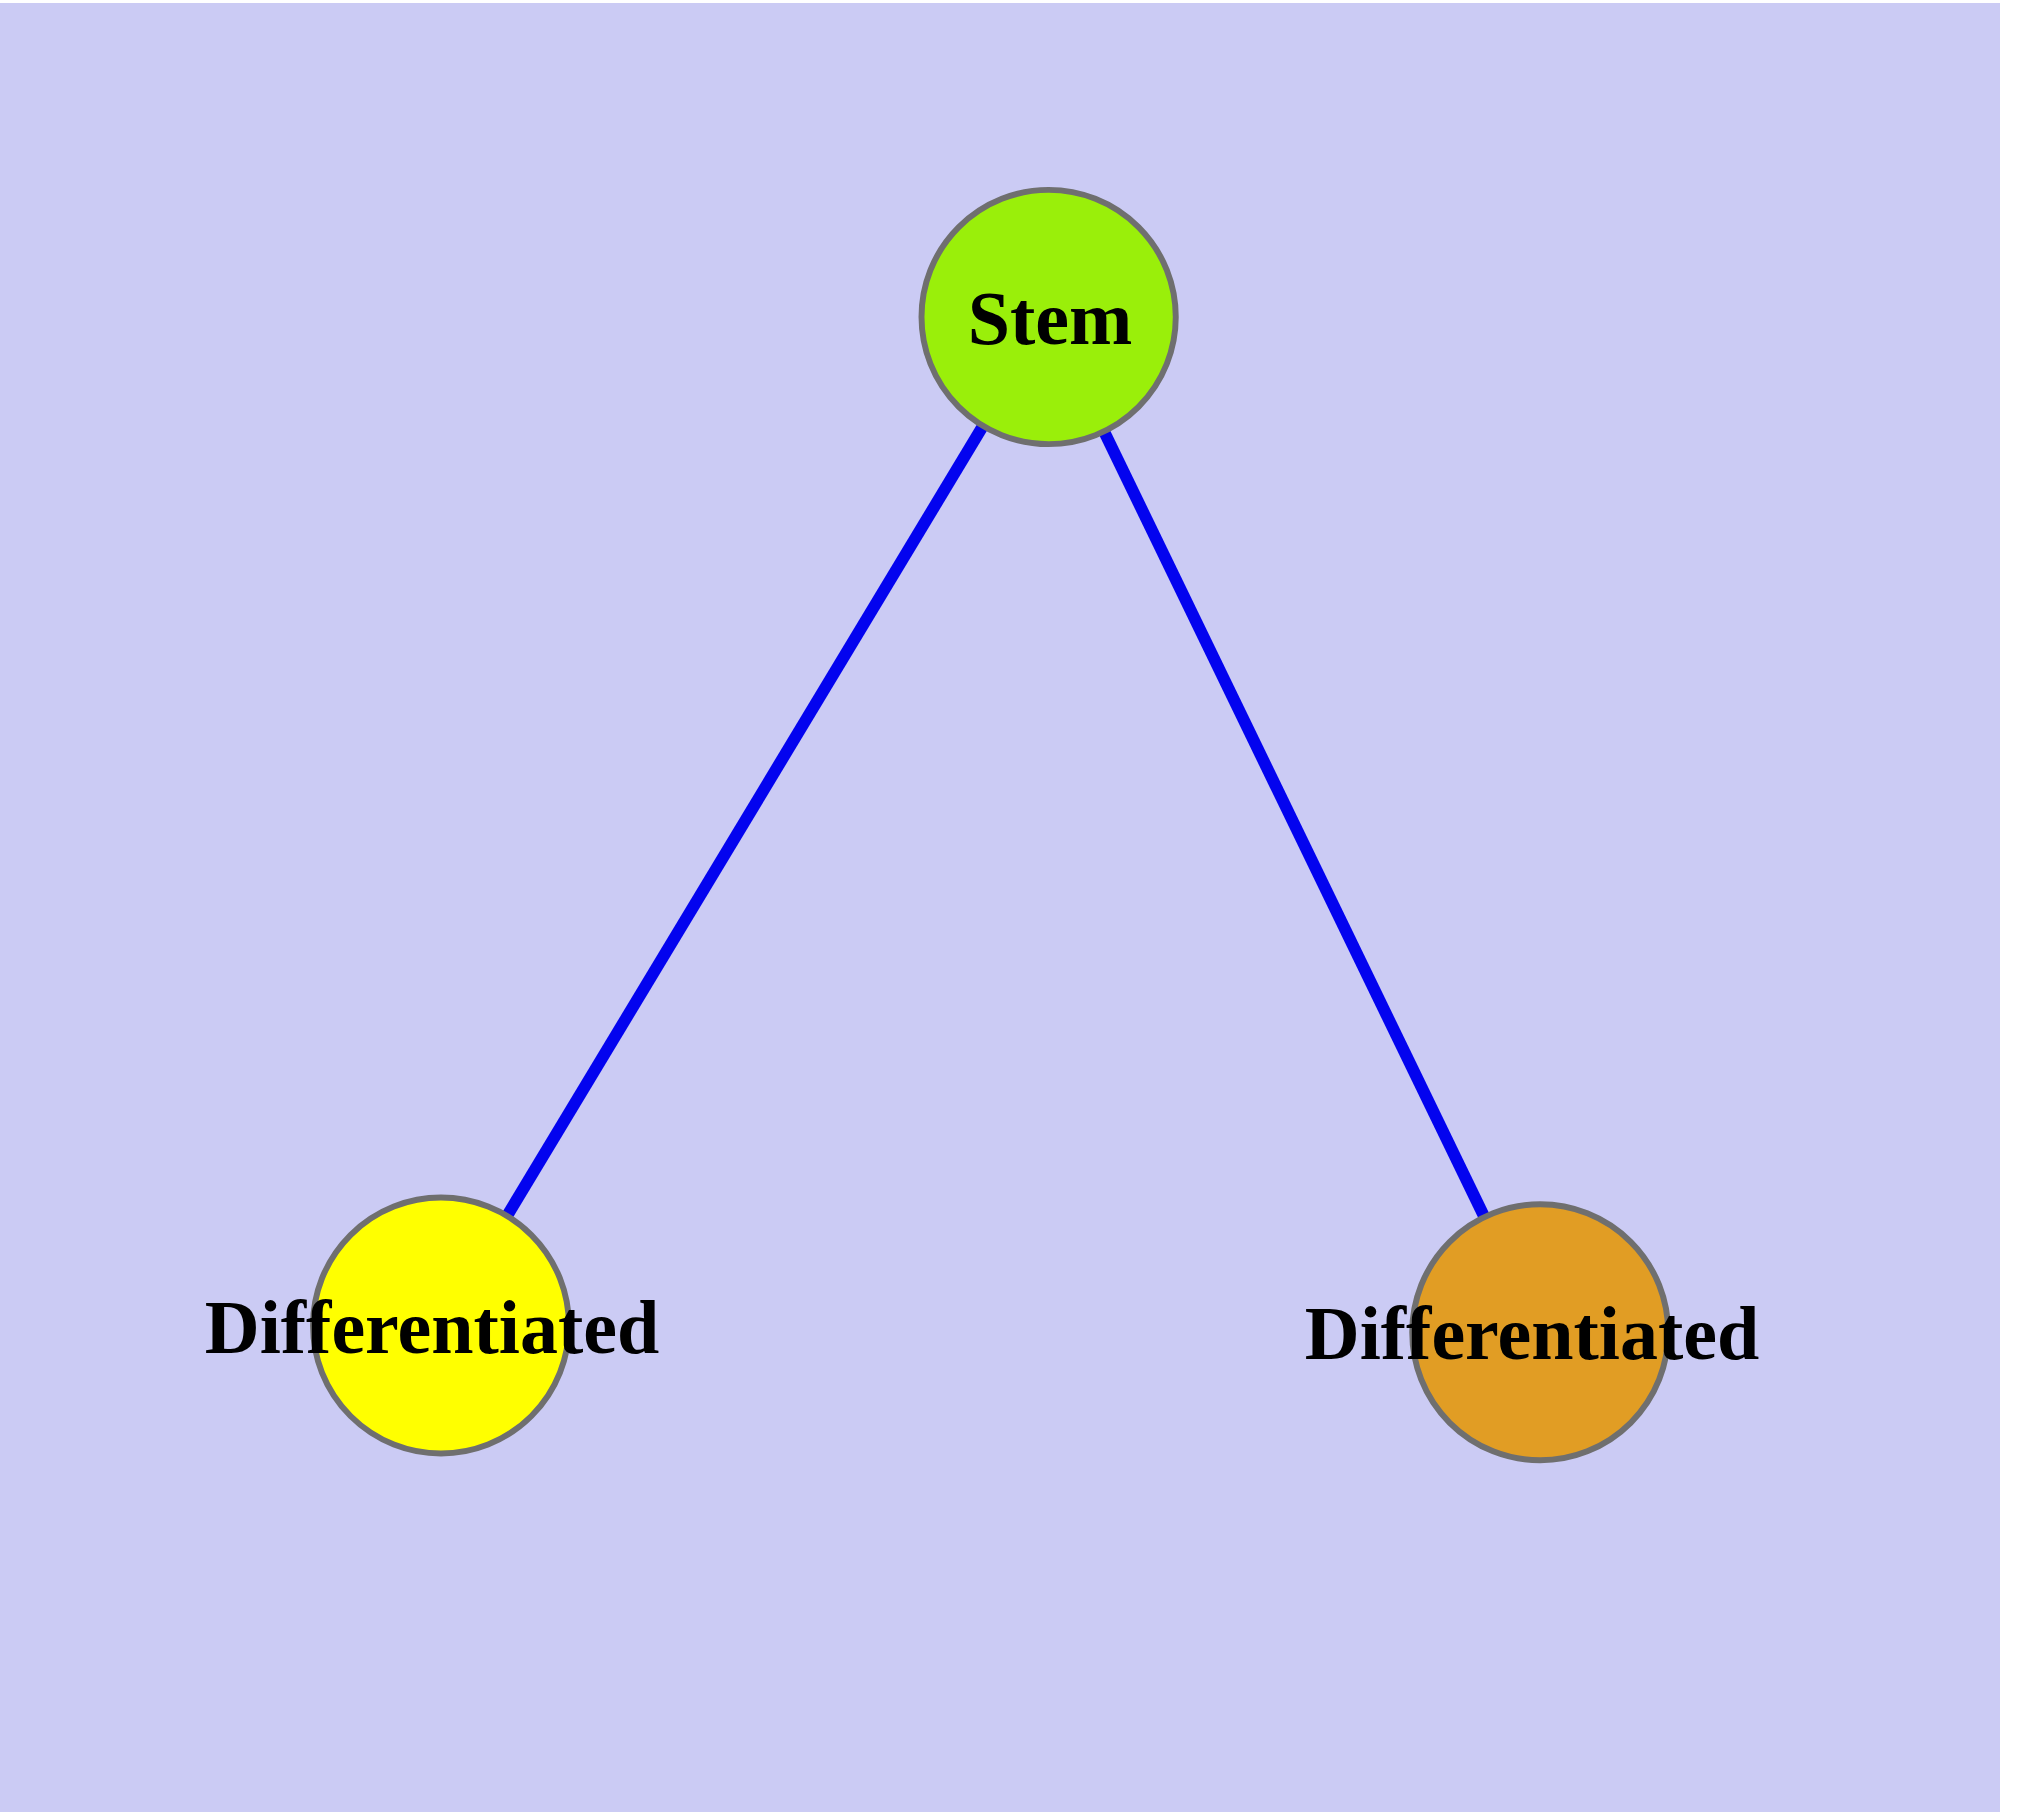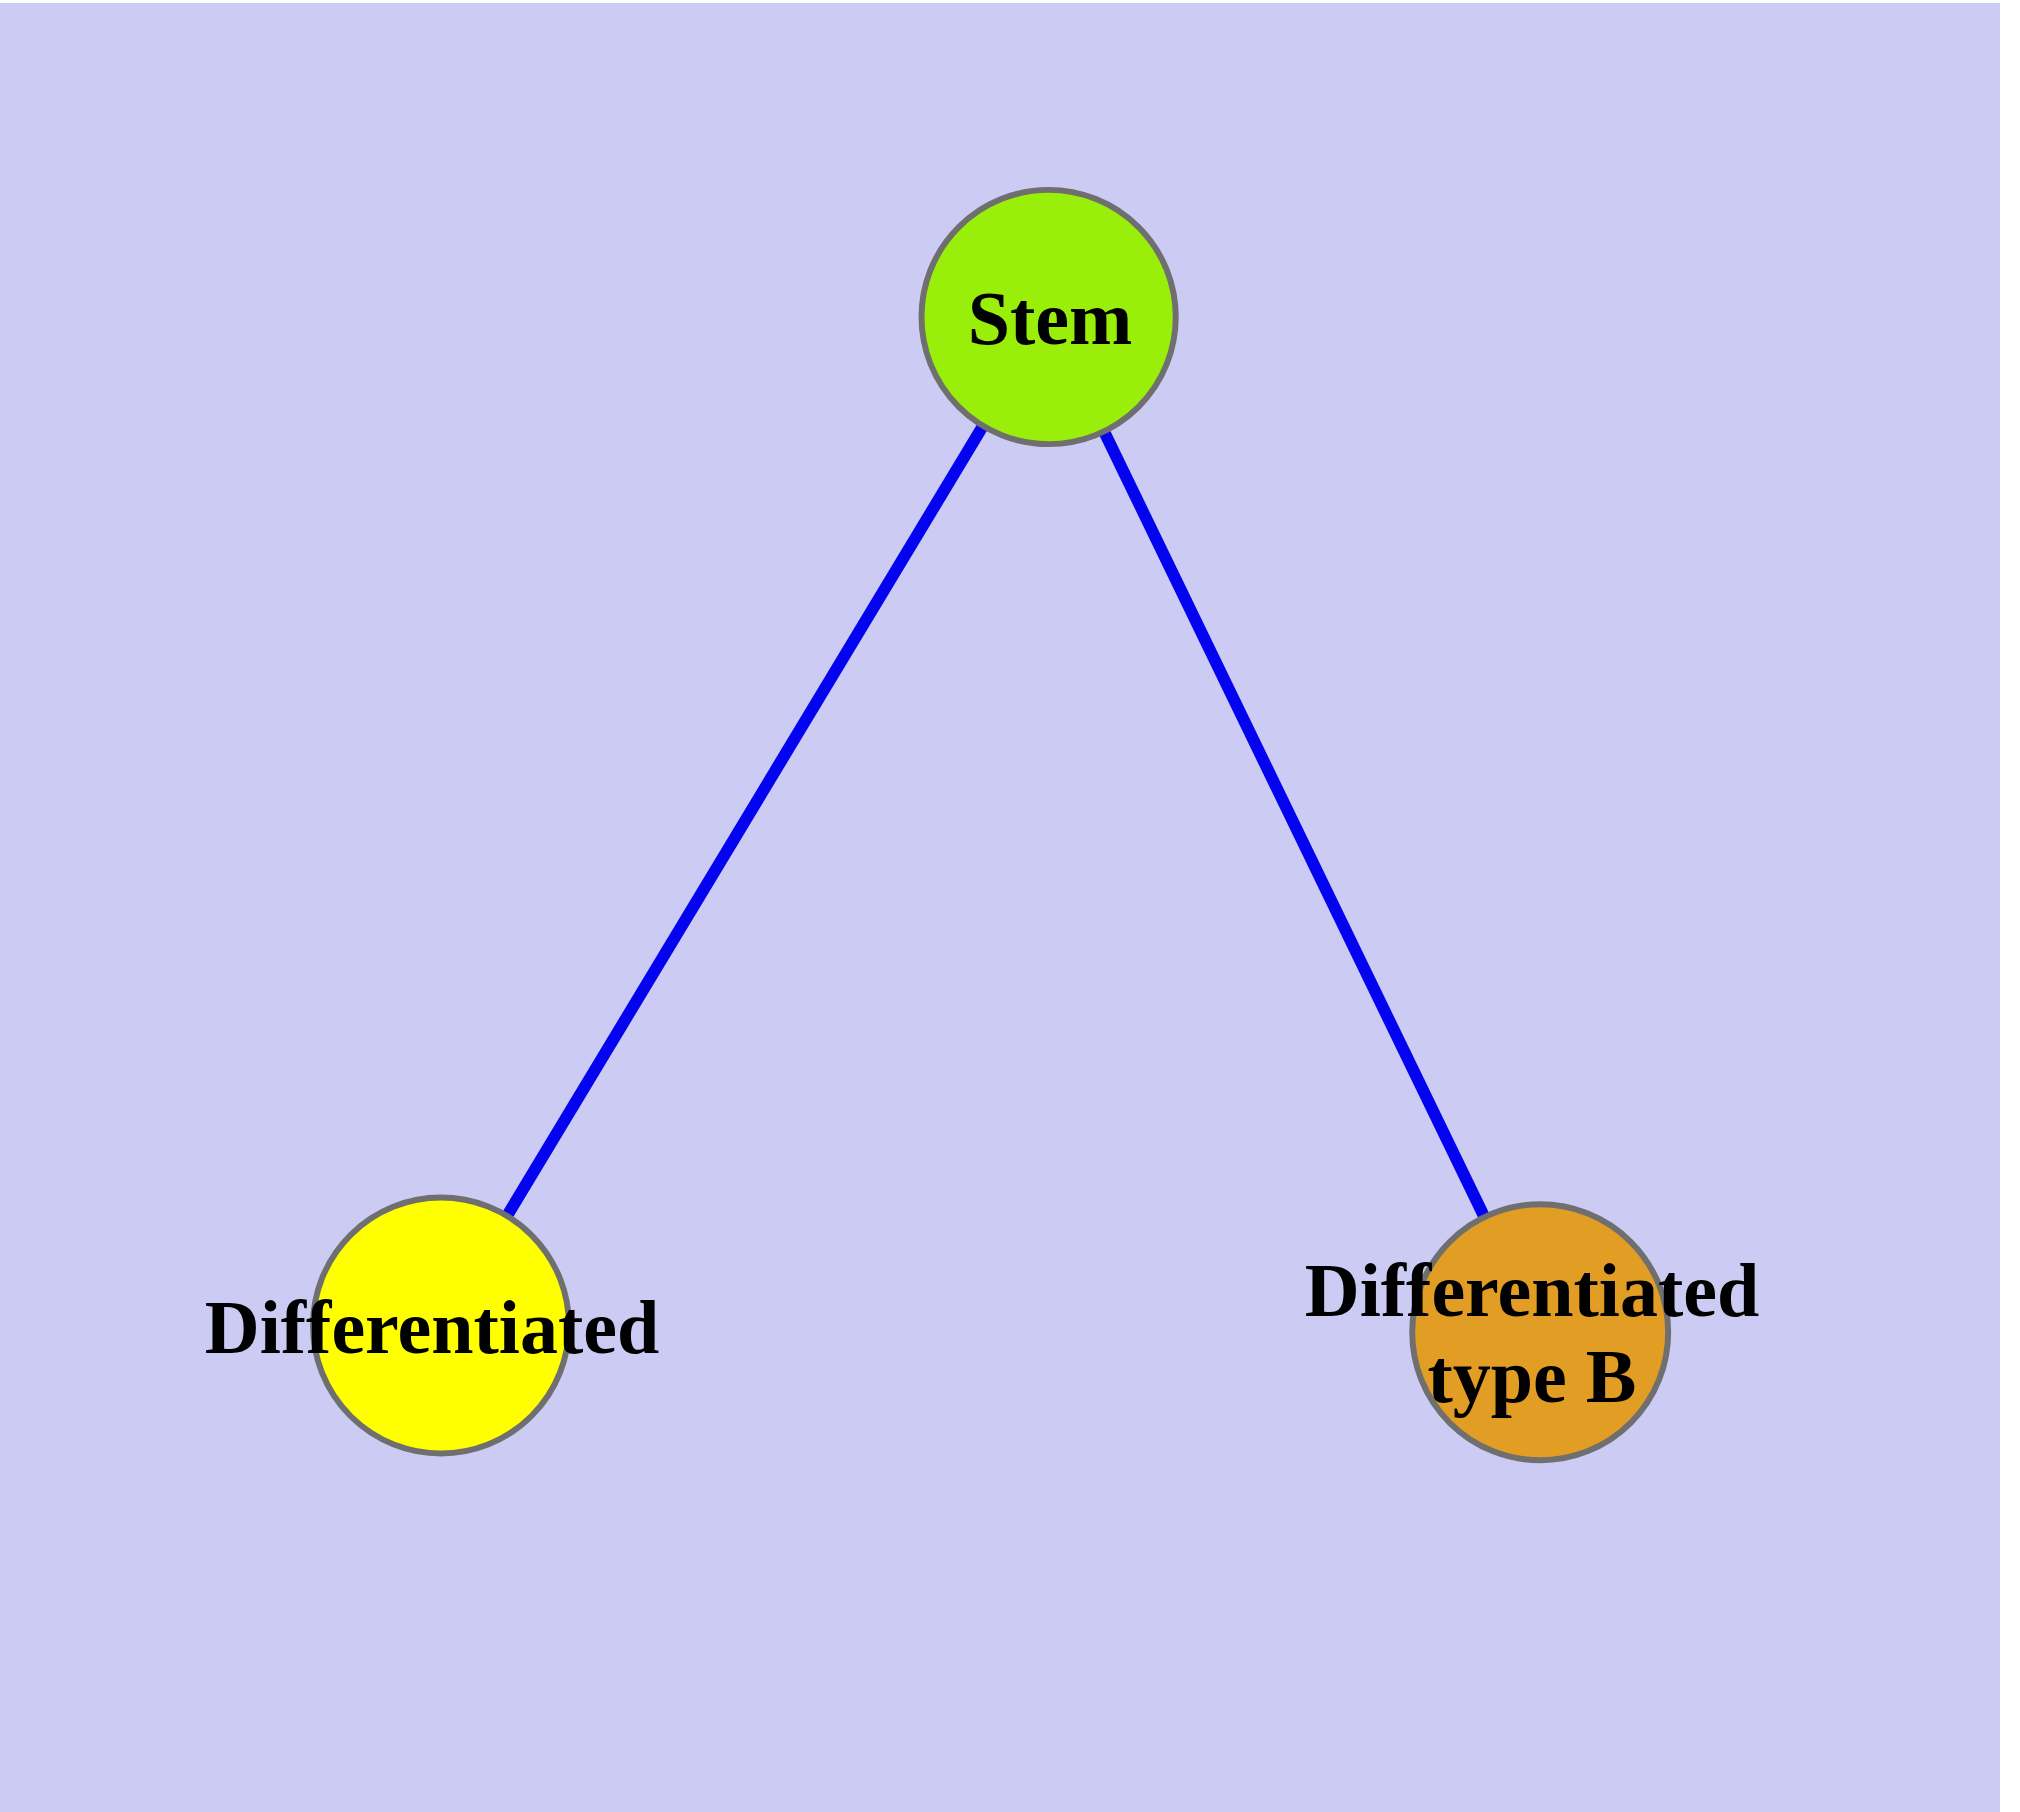--- a/index.html
+++ b/index.html
@@ -66,17 +66,16 @@
   </svg>
 
   <div class="node-label label-stem">Stem</div>
 
   <div class="node-label label-type-a">
     <div>Differentiated</div>
   </div>
 
   <div class="node-label label-type-b">
     <div>Differentiated</div>
-    <div>type B</div>
   </div>
 
 </div>
 
 
 </body></html>

